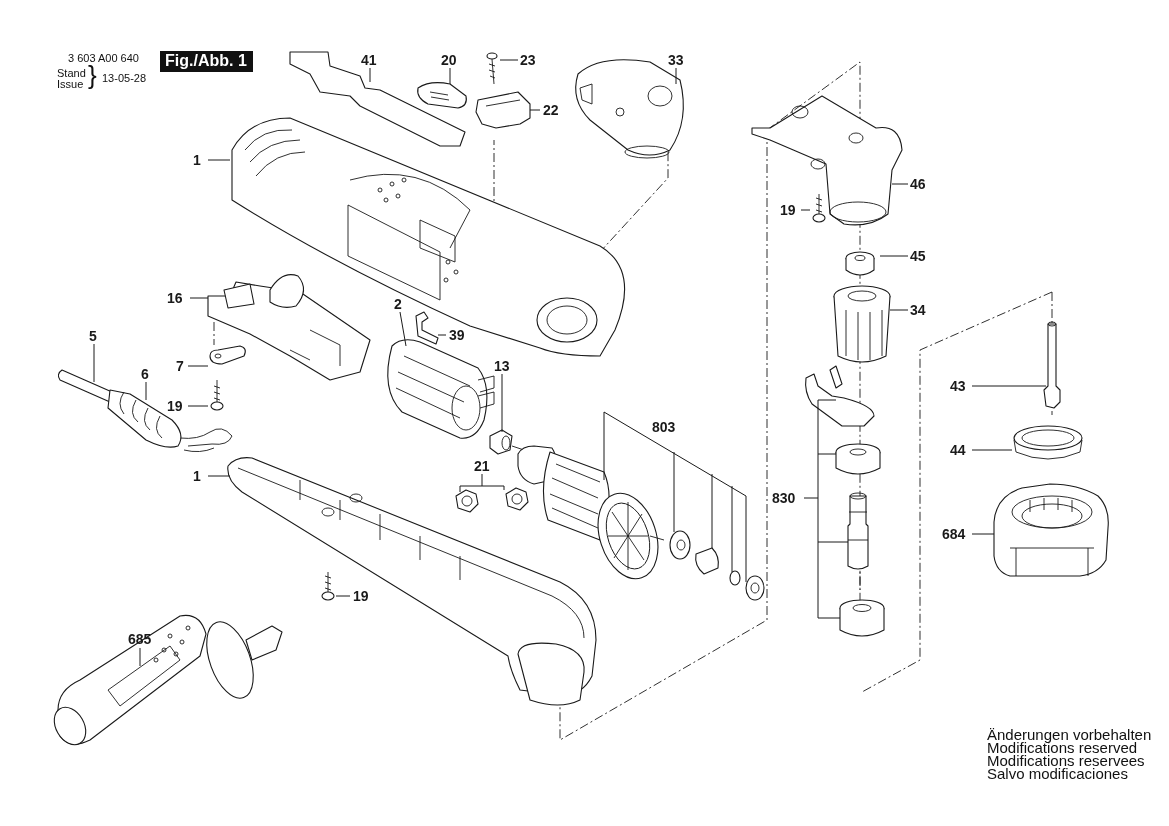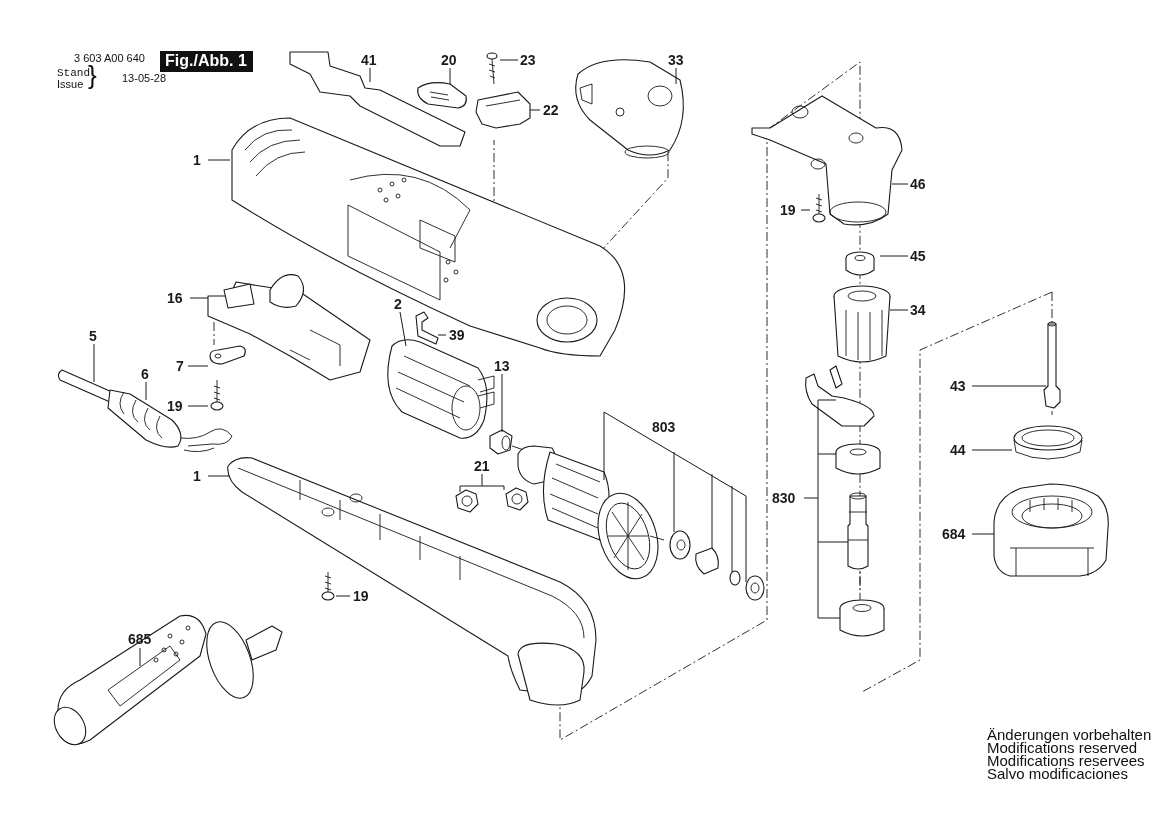--- a/index.html
+++ b/index.html
@@ -1,23 +1,23 @@
 <!DOCTYPE html>
 <html><head>
 <meta charset="utf-8">
 <style>
   html, body { margin: 0; padding: 0; background: #ffffff; }
   body { width: 1169px; height: 826px; position: relative; overflow: hidden;
          font-family: "Liberation Sans", sans-serif; color: #111; }
   .hdr { position: absolute; font-size: 11px; line-height: 12px; color: #111; }
-  #doc-number { left: 74px; top: 52px; text-align: right; }
-  #stand { left: 57px; top: 67px; font-family: Liberation Mono, monospace; }
+  #doc-number { left: 68px; top: 52px; text-align: right; }
+  #stand { left: 57px; top: 67px; }
   #issue { left: 57px; top: 78px; text-align: right; }
   #brace { left: 88px; top: 62px; font-size: 26px; line-height: 26px; font-weight: 300; }
-  #date { left: 102px; top: 72px; margin-left: 20px; }
+  #date { left: 102px; top: 72px; }
   #fig { left: 160px; top: 51px; background: #111; color: #fff; font-weight: bold;
          font-size: 16px; padding: 2px 6px 3px 5px; line-height: 16px; }
   .notice { position: absolute; left: 987px; top: 728px; font-size: 15px; line-height: 13px; }
   .notice div { white-space: nowrap; }
   svg#diagram { position: absolute; left: 0; top: 0; }
   .part { fill: #fff; stroke: #1a1a1a; stroke-width: 1.1; stroke-linejoin: round; }
   .thin { fill: none; stroke: #1a1a1a; stroke-width: 0.9; }
   .lead { fill: none; stroke: #1a1a1a; stroke-width: 1; }
   .dash { fill: none; stroke: #1a1a1a; stroke-width: 0.9; stroke-dasharray: 9 3 2 3; }
   .lbl { font-family: "Liberation Sans", sans-serif; font-weight: bold; font-size: 14px; fill: #1a1a1a; }

